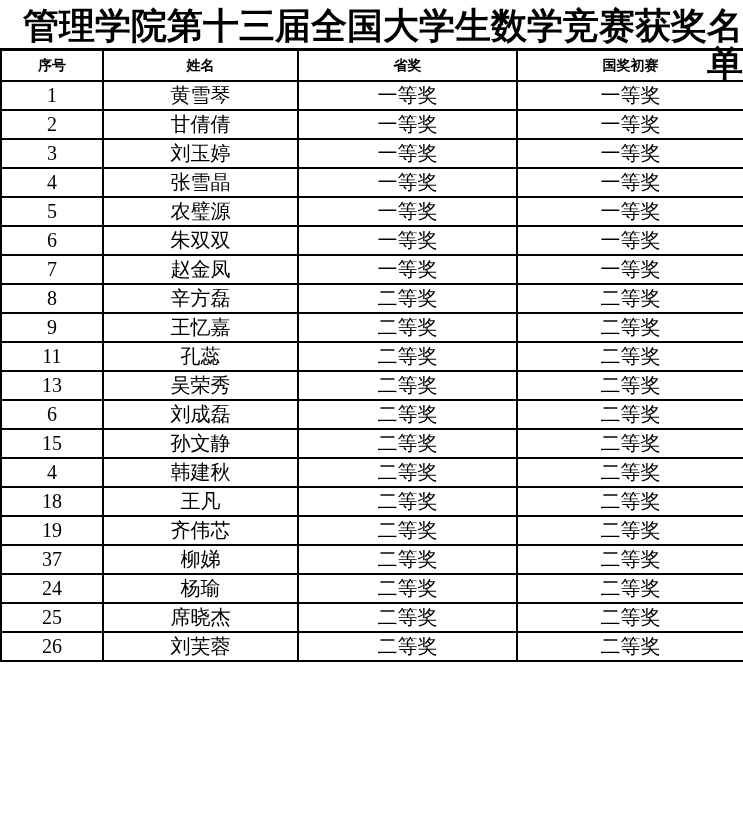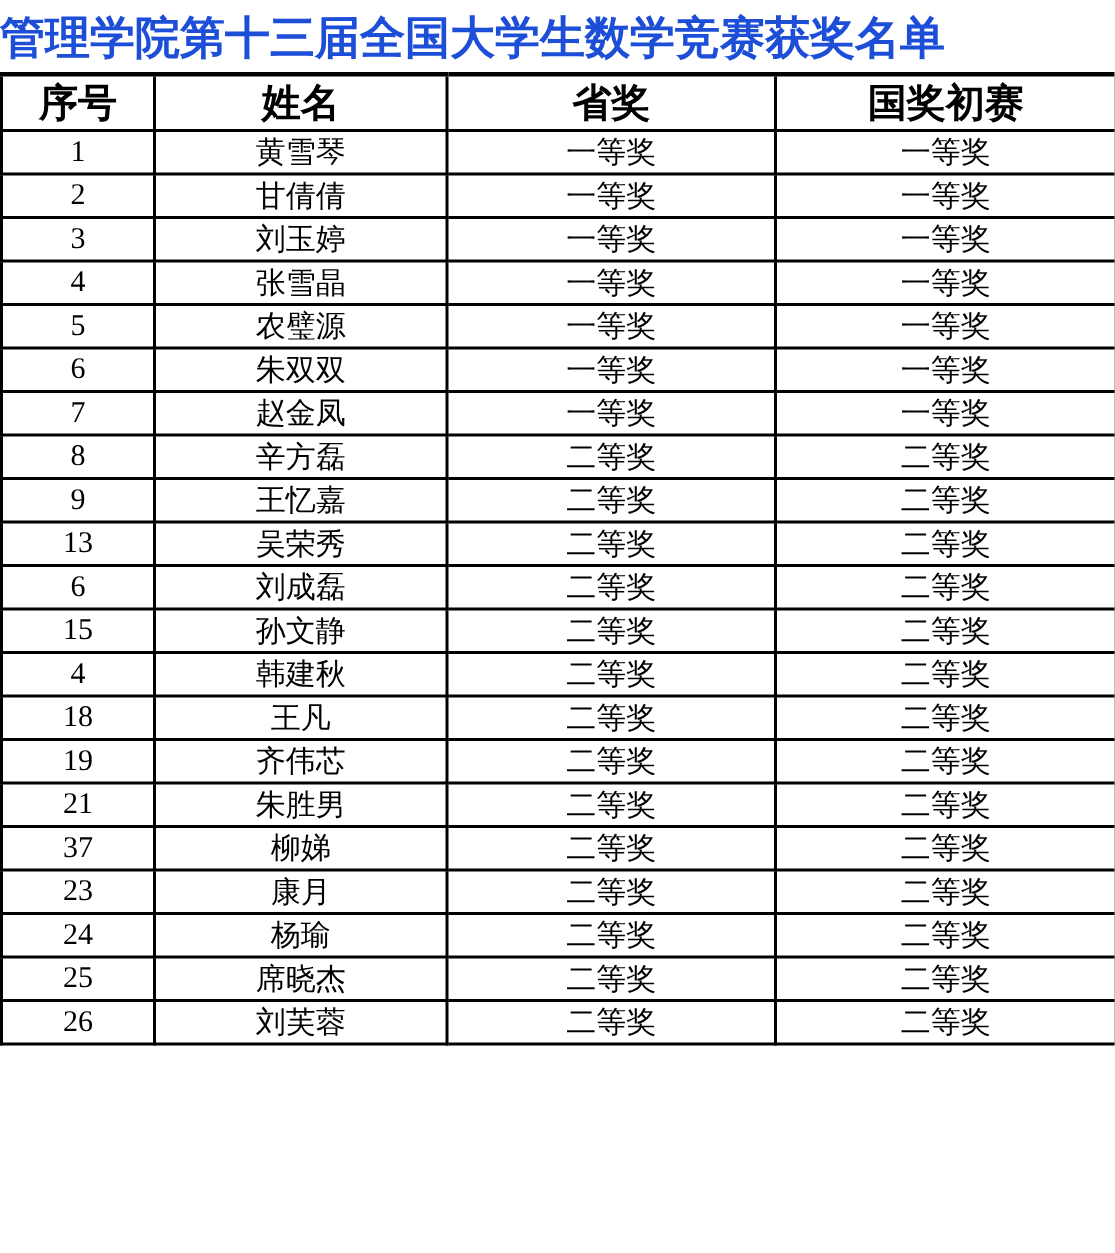--- a/index.html
+++ b/index.html
@@ -11,46 +11,46 @@
   }
   .page {
     width: 743px;
     height: 835px;
     background: #ffffff;
   }
   .title {
     height: 48px;
     box-sizing: border-box;
     padding-top: 7px;
-    text-align: left;
+    text-align: right;
     font-family: "Liberation Sans", "DejaVu Sans", sans-serif;
     font-weight: bold;
-    font-size: 30px;
+    font-size: 36px;
     line-height: 38px;
-    color: #1d4ed8;
+    color: #000000;
   }
   table.award-table {
     border-collapse: collapse;
     table-layout: fixed;
     width: 743px;
   }
   .award-table th, .award-table td {
     border: 2px solid #000000;
     text-align: center;
     vertical-align: middle;
     padding: 0;
     overflow: hidden;
     white-space: nowrap;
     color: #000000;
   }
   .award-table th {
     height: 29px;
     font-family: Liberation Mono, monospace;
     font-weight: bold;
-    font-size: 26px;
+    font-size: 14px;
     border-top-width: 3px;
     margin-top: 42px;
   }
   .award-table td {
     height: 25.7px;
     font-family: "Liberation Serif", "DejaVu Serif", serif;
     font-weight: normal;
     font-size: 20px;
   }
   .award-table col.c-no  { width: 102px; }
@@ -128,20 +128,26 @@
           <td>二等奖</td>
           <td>二等奖</td>
         </tr>
         <tr>
           <td>9</td>
           <td>王忆嘉</td>
           <td>二等奖</td>
           <td>二等奖</td>
         </tr>
         <tr>
+          <td>11</td>
+          <td>孔蕊</td>
+          <td>二等奖</td>
+          <td>二等奖</td>
+        </tr>
+        <tr>
           <td>13</td>
           <td>吴荣秀</td>
           <td>二等奖</td>
           <td>二等奖</td>
         </tr>
         <tr>
           <td>6</td>
           <td>刘成磊</td>
           <td>二等奖</td>
           <td>二等奖</td>
@@ -164,34 +170,22 @@
           <td>二等奖</td>
           <td>二等奖</td>
         </tr>
         <tr>
           <td>19</td>
           <td>齐伟芯</td>
           <td>二等奖</td>
           <td>二等奖</td>
         </tr>
         <tr>
-          <td>21</td>
-          <td>朱胜男</td>
-          <td>二等奖</td>
-          <td>二等奖</td>
-        </tr>
-        <tr>
           <td>37</td>
           <td>柳娣</td>
-          <td>二等奖</td>
-          <td>二等奖</td>
-        </tr>
-        <tr>
-          <td>23</td>
-          <td>康月</td>
           <td>二等奖</td>
           <td>二等奖</td>
         </tr>
         <tr>
           <td>24</td>
           <td>杨瑜</td>
           <td>二等奖</td>
           <td>二等奖</td>
         </tr>
         <tr>

